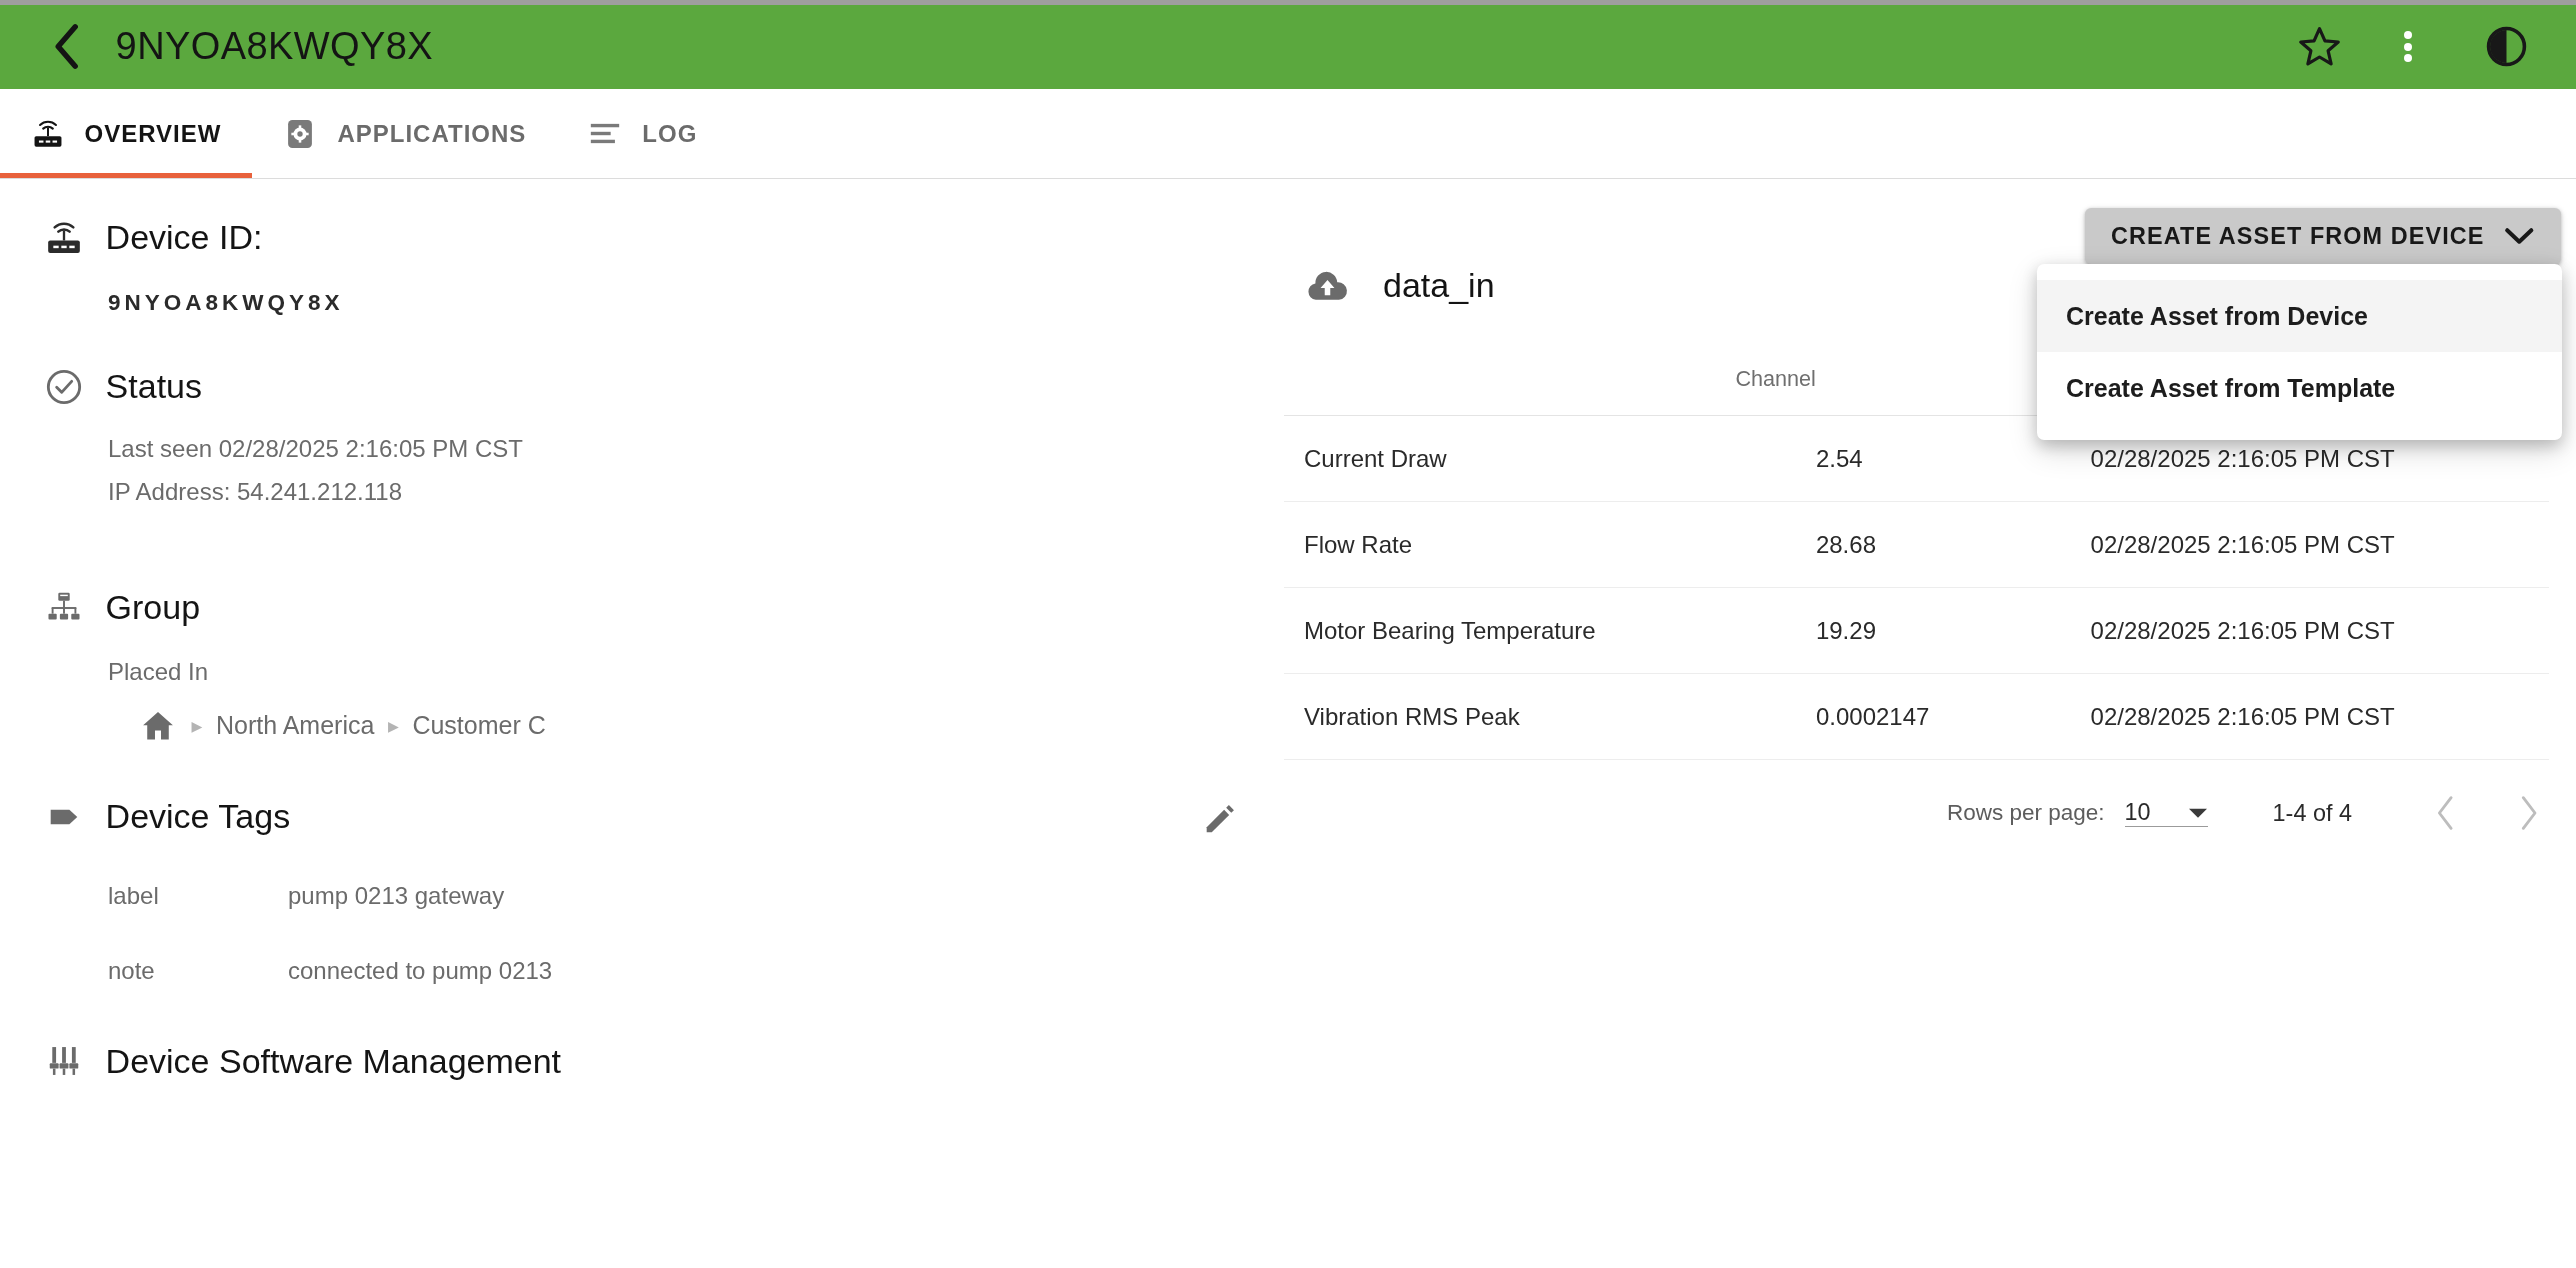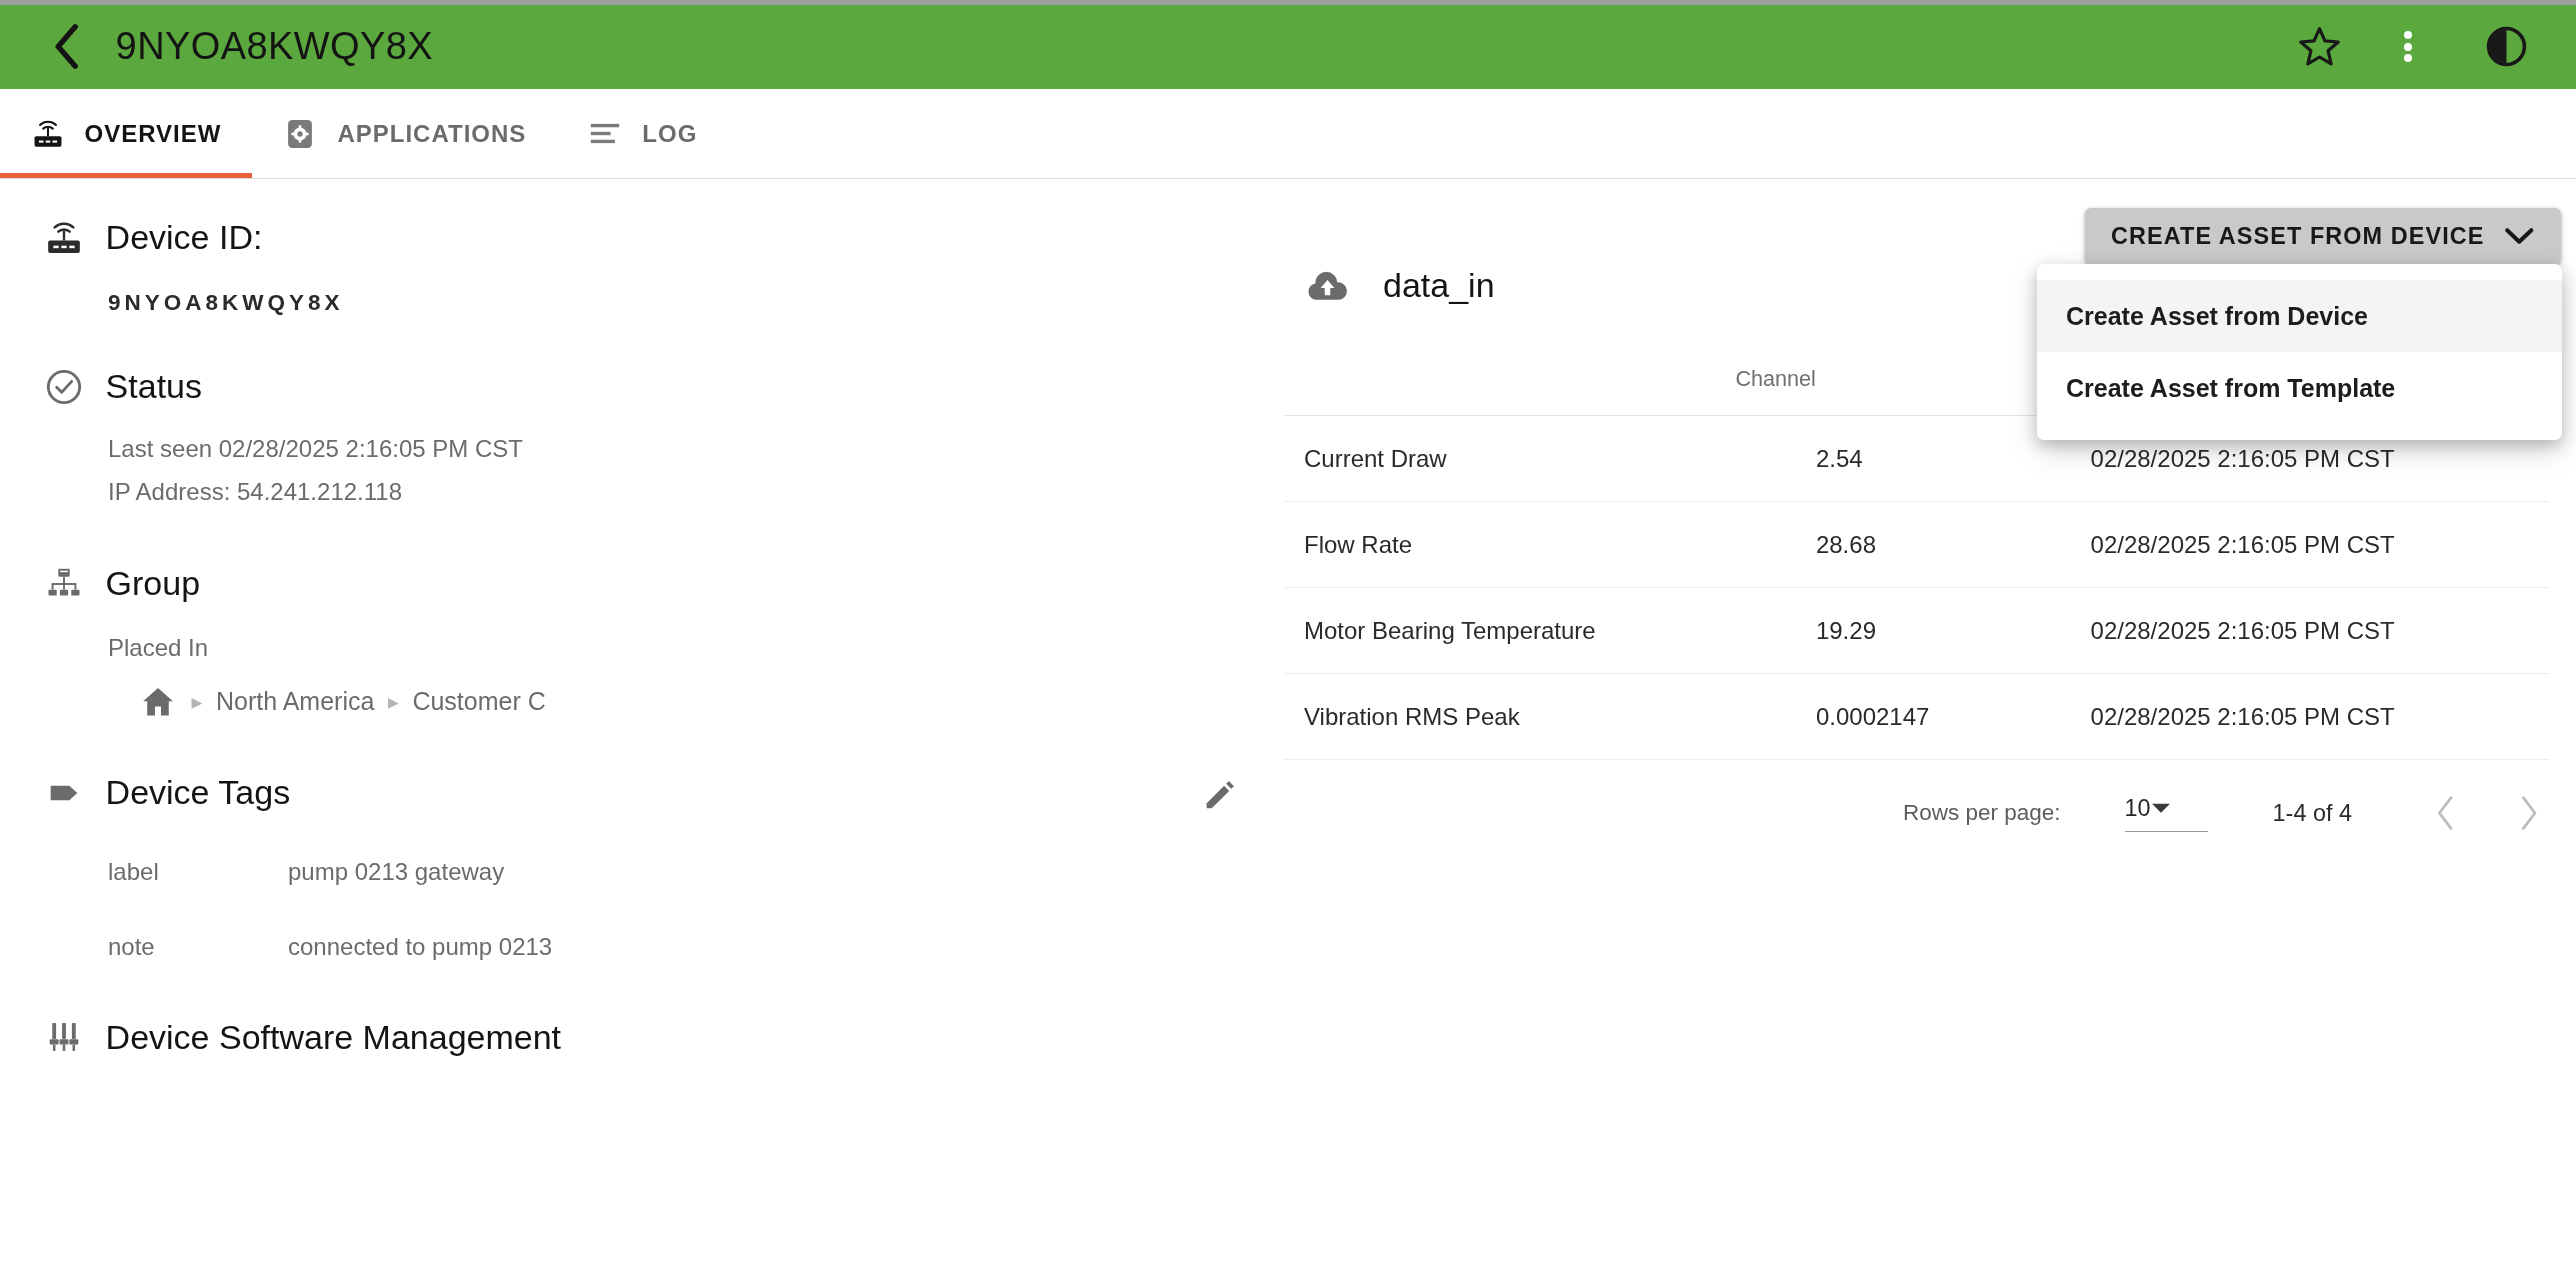--- a/index.html
+++ b/index.html
@@ -150,23 +150,23 @@
     font-size:24px; color:#2a2a2a; height:86px;
     border-bottom:1.8px solid #ededed; white-space:nowrap;
   }
   .c-ch { width:521px; padding-left:20px; }
   .c-va { width:269px; }
   .c-lr { width:449px; }
 
   .pager { display:flex; align-items:center; justify-content:flex-end; margin-top:27px; padding-right:21.6px; gap:0; }
   .pg-label { font-size:22.5px; color:#5d5d5d; white-space:nowrap; }
   .pg-select {
-    margin-left:64px; width:83px;
-    display:flex; align-items:center; 
-    border-bottom:1.8px solid #9b9b9b; padding-bottom:9px;
+    margin-left:20px; width:83px;
+    display:flex; align-items:center; justify-content:space-between;
+    border-bottom:1.8px solid #9b9b9b; 
     cursor:pointer;
   }
   .pg-select .pg-val { font-size:23.4px; color:#2a2a2a; }
   .pg-range { margin-left:65px; font-size:23.4px; color:#2a2a2a; white-space:nowrap; }
   .pg-arrow {
     width:52px; height:52px; display:flex; align-items:center; justify-content:center;
     color:#bdbdbd; cursor:pointer;
   }
   .pg-arrow.prev { margin-left:68px; }
   .pg-arrow.next { margin-left:30.5px; }
@@ -289,21 +289,21 @@
             </svg>
           </span>
           <span class="section-title">Status</span>
         </div>
         <div class="section-body" style="margin-top:20px;">
           <div class="body-text">Last seen 02/28/2025 2:16:05 PM CST</div>
           <div class="body-text">IP Address: 54.241.212.118</div>
         </div>
       </div>
 
-      <div style="margin-top:50px;">
+      <div style="margin-top:74px;">
         <div class="section-head">
           <span class="sec-ic">
             <svg width="38" height="38" viewBox="0 0 24 24">
               <rect x="8.4" y="2.4" width="7.2" height="5" rx="0.8" fill="#6b6b6b"></rect>
               <rect x="9.6" y="3.6" width="4.8" height="0.9" fill="#fff"></rect>
               <rect x="11.4" y="7.4" width="1.2" height="4.4" fill="#6b6b6b"></rect>
               <rect x="4.2" y="11.4" width="15.6" height="1.2" fill="#6b6b6b"></rect>
               <rect x="4.2" y="12.0" width="1.2" height="3.6" fill="#6b6b6b"></rect>
               <rect x="11.4" y="12.0" width="1.2" height="3.6" fill="#6b6b6b"></rect>
               <rect x="18.6" y="12.0" width="1.2" height="3.6" fill="#6b6b6b"></rect>

